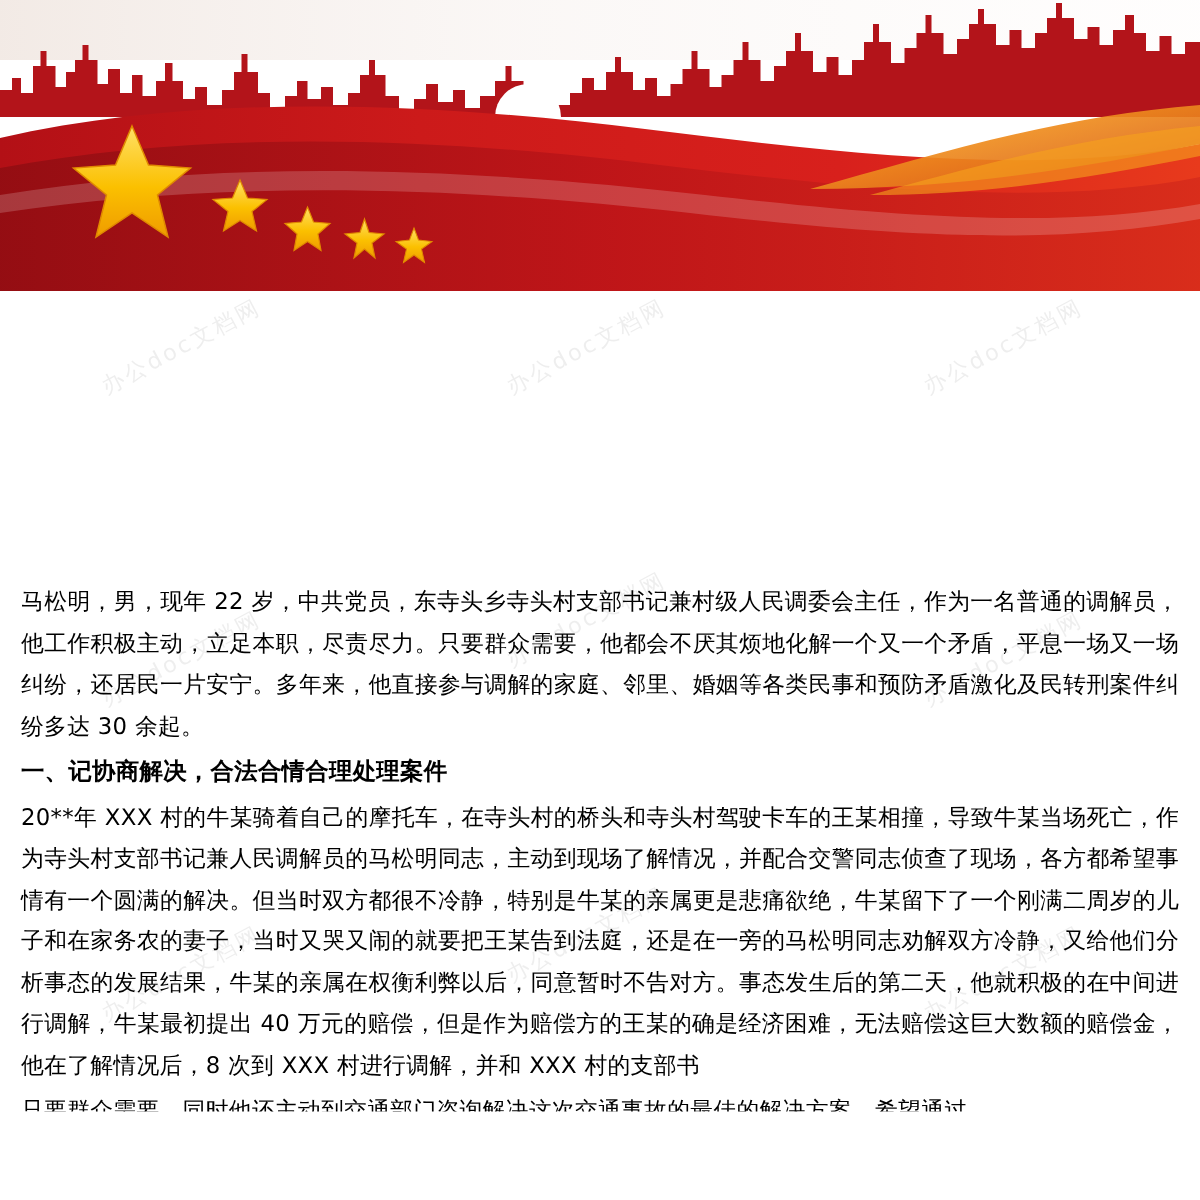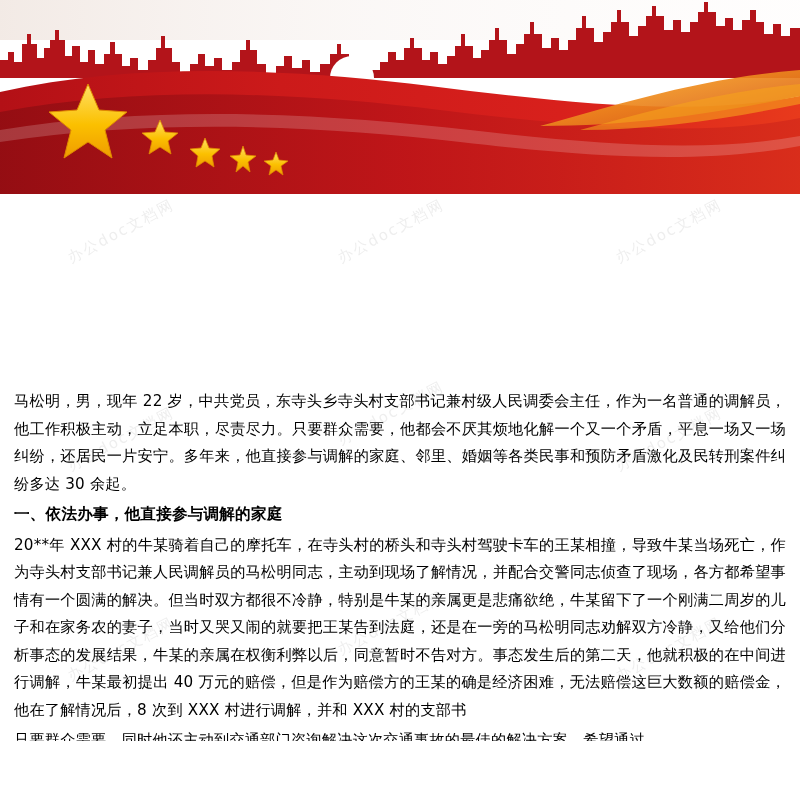--- a/index.html
+++ b/index.html
@@ -150,16 +150,16 @@
 <div class="watermark wm-c">办公doc文档网</div>
 <div class="watermark wm-d">办公doc文档网</div>
 <div class="watermark wm-e">办公doc文档网</div>
 <div class="watermark wm-f">办公doc文档网</div>
 <div class="watermark wm-g">办公doc文档网</div>
 <div class="watermark wm-h">办公doc文档网</div>
 <div class="watermark wm-i">办公doc文档网</div>
 
 <div class="doc">
   <p class="para">马松明，男，现年 22 岁，中共党员，东寺头乡寺头村支部书记兼村级人民调委会主任，作为一名普通的调解员，他工作积极主动，立足本职，尽责尽力。只要群众需要，他都会不厌其烦地化解一个又一个矛盾，平息一场又一场纠纷，还居民一片安宁。多年来，他直接参与调解的家庭、邻里、婚姻等各类民事和预防矛盾激化及民转刑案件纠纷多达 30 余起。</p>
-  <h2 class="heading">一、依法办事，他直接参与调解的家庭</h2>
+  <h2 class="heading">一、记协商解决，合法合情合理处理案件</h2>
   <p class="para">20**年 XXX 村的牛某骑着自己的摩托车，在寺头村的桥头和寺头村驾驶卡车的王某相撞，导致牛某当场死亡，作为寺头村支部书记兼人民调解员的马松明同志，主动到现场了解情况，并配合交警同志侦查了现场，各方都希望事情有一个圆满的解决。但当时双方都很不冷静，特别是牛某的亲属更是悲痛欲绝，牛某留下了一个刚满二周岁的儿子和在家务农的妻子，当时又哭又闹的就要把王某告到法庭，还是在一旁的马松明同志劝解双方冷静，又给他们分析事态的发展结果，牛某的亲属在权衡利弊以后，同意暂时不告对方。事态发生后的第二天，他就积极的在中间进行调解，牛某最初提出 40 万元的赔偿，但是作为赔偿方的王某的确是经济困难，无法赔偿这巨大数额的赔偿金，他在了解情况后，8 次到 XXX 村进行调解，并和 XXX 村的支部书</p>
   <p class="para clip-last">只要群众需要。同时他还主动到交通部门咨询解决这次交通事故的最佳的解决方案，希望通过</p>
 </div>
 
 </body></html>

